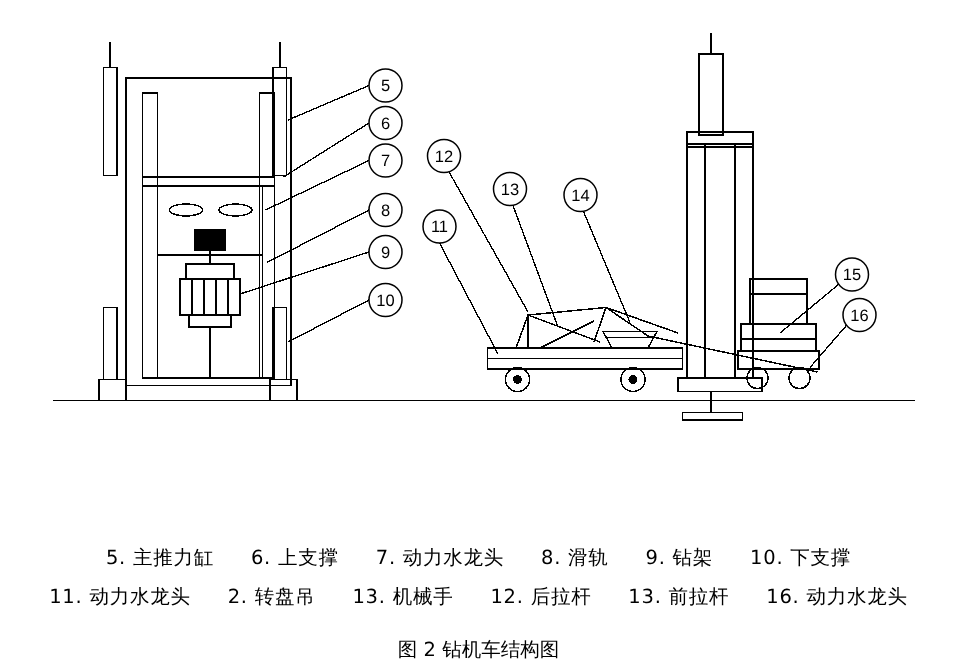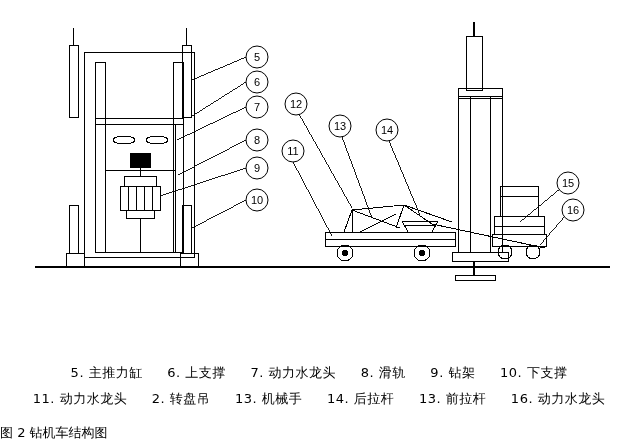--- a/index.html
+++ b/index.html
@@ -44,20 +44,21 @@
   }
   .legend-item {
     display: inline-block;
     margin: 0 10px;
   }
   .caption {
     position: absolute;
     left: 0;
     top: 424px;
     width: 638px;
+    text-align: center;
     font-size: 13px;
     font-family: "DejaVu Sans", "Liberation Sans", sans-serif;
   }
   .lbl {
     font-family: "Liberation Sans", sans-serif;
     font-size: 11px;
     text-anchor: middle;
     dominant-baseline: middle;
   }
 </style>
@@ -224,21 +225,21 @@
       <span class="legend-item"><span>6.</span> <span>上支撑</span></span>
       <span class="legend-item"><span>7.</span> <span>动力水龙头</span></span>
       <span class="legend-item"><span>8.</span> <span>滑轨</span></span>
       <span class="legend-item"><span>9.</span> <span>钻架</span></span>
       <span class="legend-item"><span>10.</span> <span>下支撑</span></span>
     </div>
     <div class="legend-row">
       <span class="legend-item"><span>11.</span> <span>动力水龙头</span></span>
       <span class="legend-item"><span>2.</span> <span>转盘吊</span></span>
       <span class="legend-item"><span>13.</span> <span>机械手</span></span>
-      <span class="legend-item"><span>14.</span> <span>后拉杆</span></span>
+      <span class="legend-item"><span>12.</span> <span>后拉杆</span></span>
       <span class="legend-item"><span>13.</span> <span>前拉杆</span></span>
       <span class="legend-item"><span>16.</span> <span>动力水龙头</span></span>
     </div>
   </div>
 
   <div class="caption">图 2   钻机车结构图</div>
 
 </div>
 
 </body></html>

